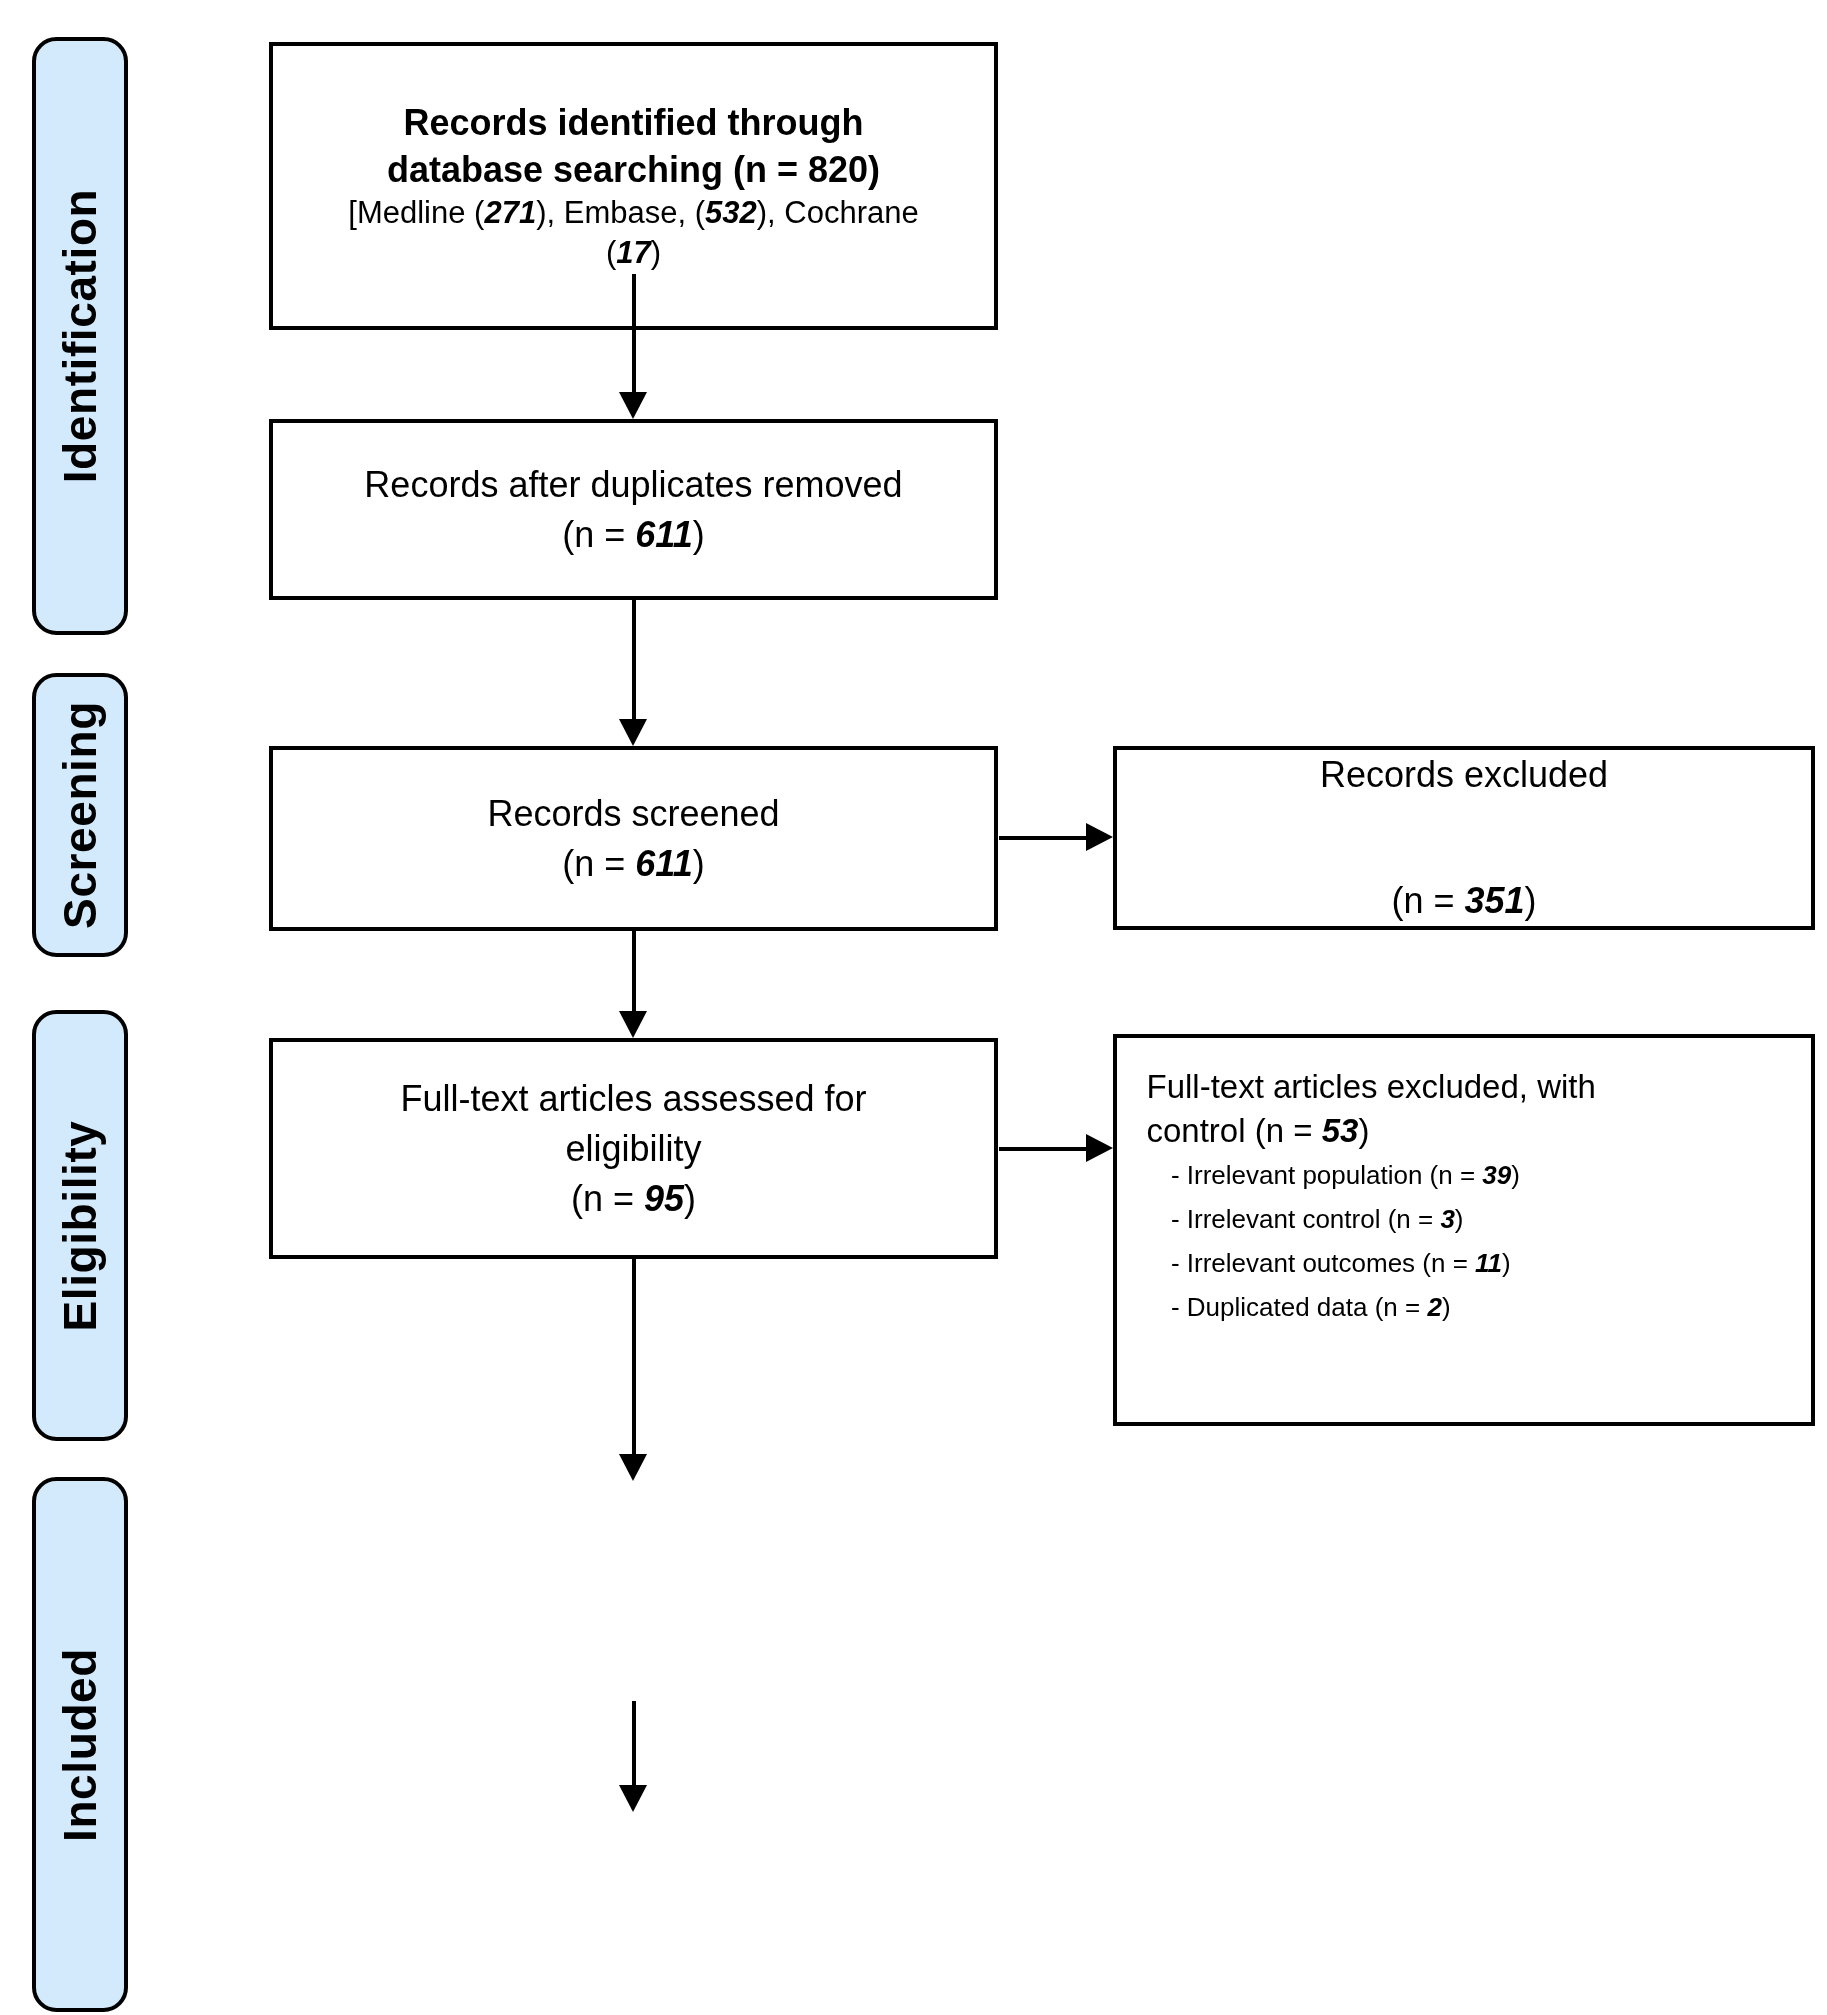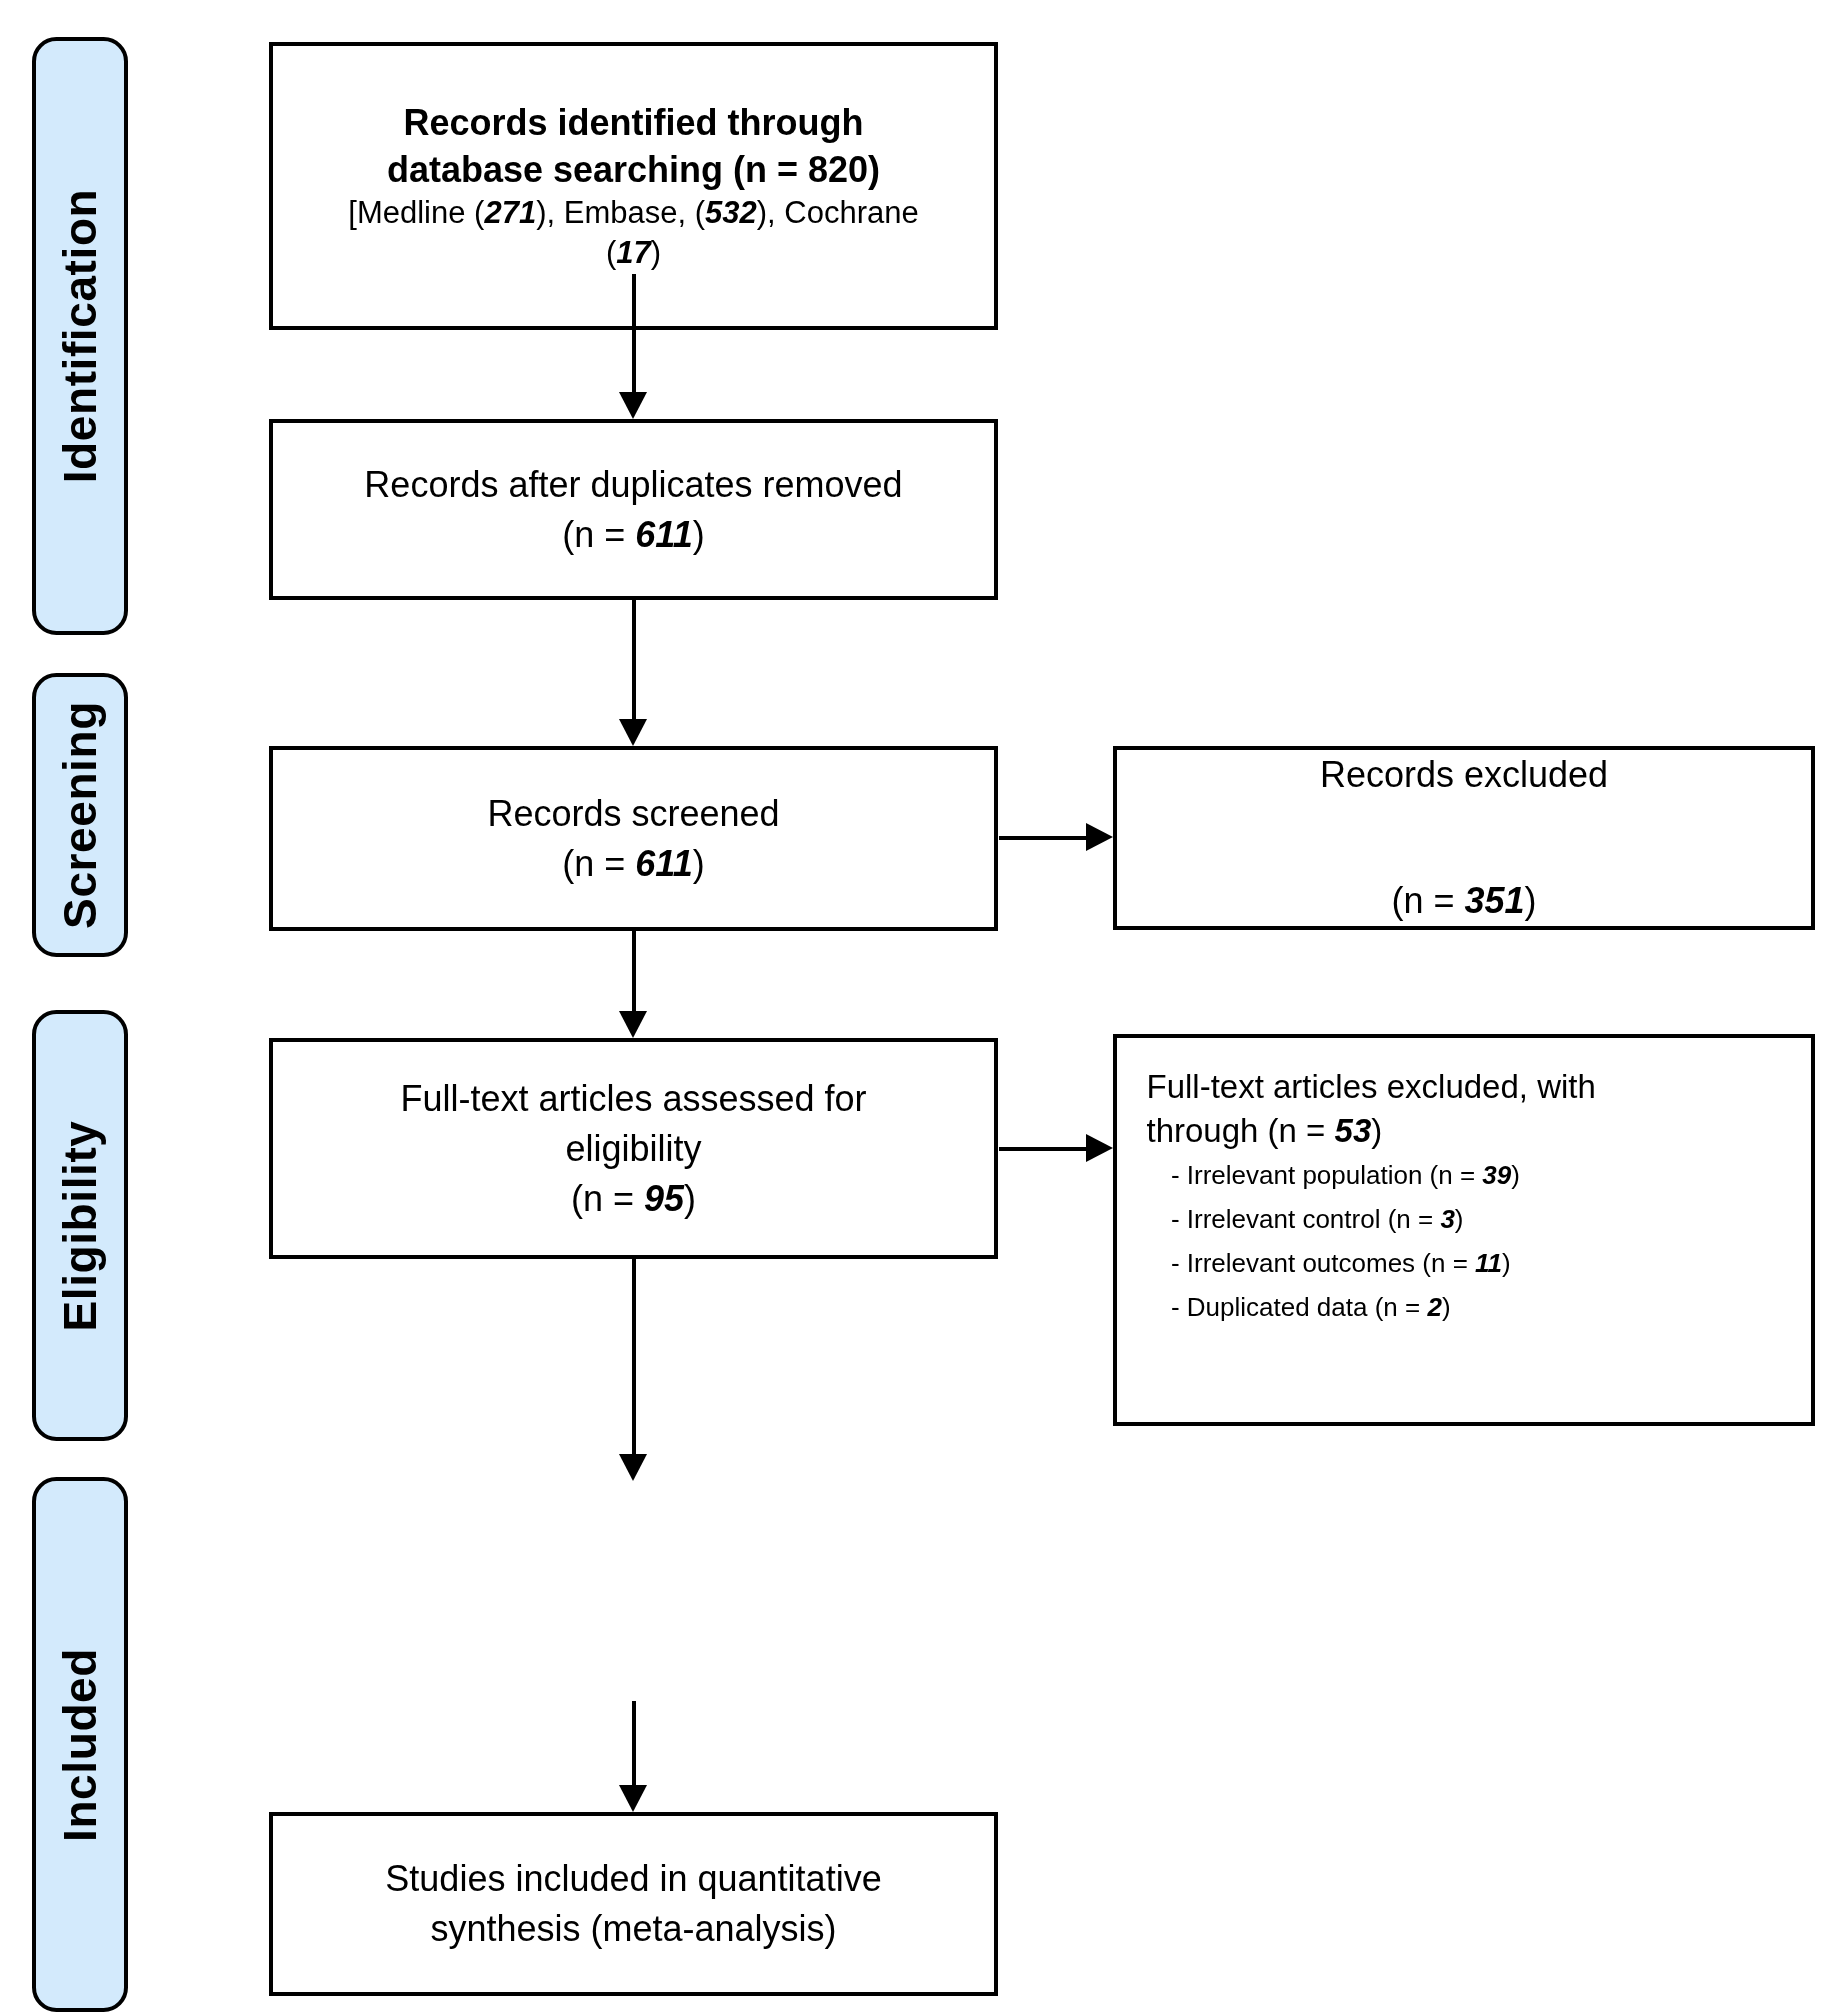--- a/index.html
+++ b/index.html
@@ -110,34 +110,30 @@
     <div class="line">eligibility</div>
     <div class="line"><span>(n = </span><span class="num">95</span><span>)</span></div>
   </div>
 
   <div class="hline" style="left:999px;top:1147px;width:90px;"></div>
   <div class="arr-right" style="left:1086px;top:1134px;"></div>
 
   <div class="rbox" style="top:1034px;height:392px;">
     <div class="reasons-content">
       <div class="rline">Full-text articles excluded, with</div>
-      <div class="rline"><span>through (n = </span><span class="num">53</span><span>)</span></div>
+      <div class="rline"><span>control (n = </span><span class="num">53</span><span>)</span></div>
       <div class="ritem"><span>- Irrelevant population (n = </span><span class="num">39</span><span>)</span></div>
       <div class="ritem"><span>- Irrelevant control (n = </span><span class="num">3</span><span>)</span></div>
       <div class="ritem"><span>- Irrelevant outcomes (n = </span><span class="num">11</span><span>)</span></div>
       <div class="ritem"><span>- Duplicated data (n = </span><span class="num">2</span><span>)</span></div>
     </div>
   </div>
 
   <div class="vline" style="left:632px;top:1258px;height:199px;"></div>
   <div class="arr-down" style="left:619px;top:1454px;"></div>
 
 
   <div class="vline" style="left:632px;top:1701px;height:87px;"></div>
   <div class="arr-down" style="left:619px;top:1785px;"></div>
 
-  <div class="fbox" style="top:1812px;height:184px;">
-    <div class="line">Studies included in quantitative</div>
-    <div class="line">synthesis (meta-analysis)</div>
-  </div>
 
 </div>
 
 
 </body></html>

